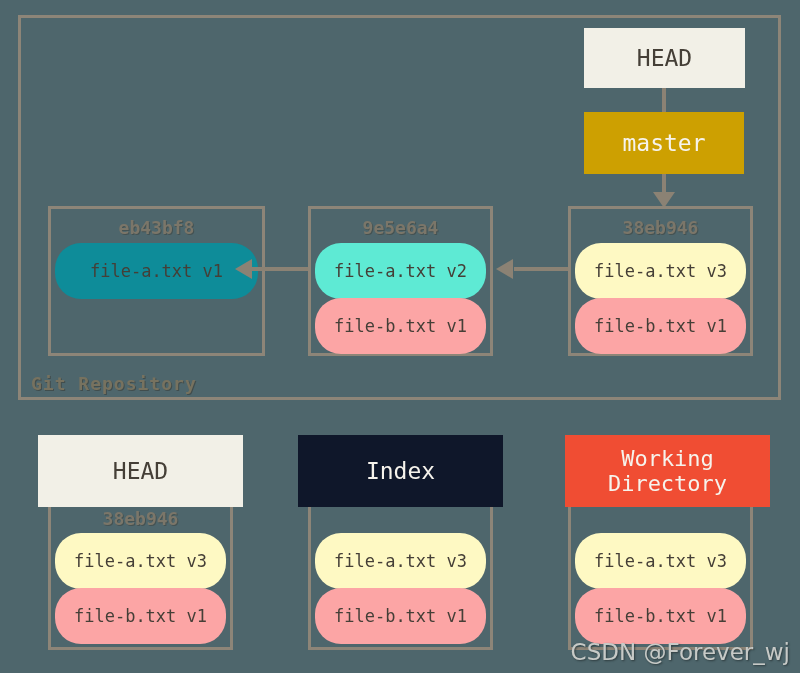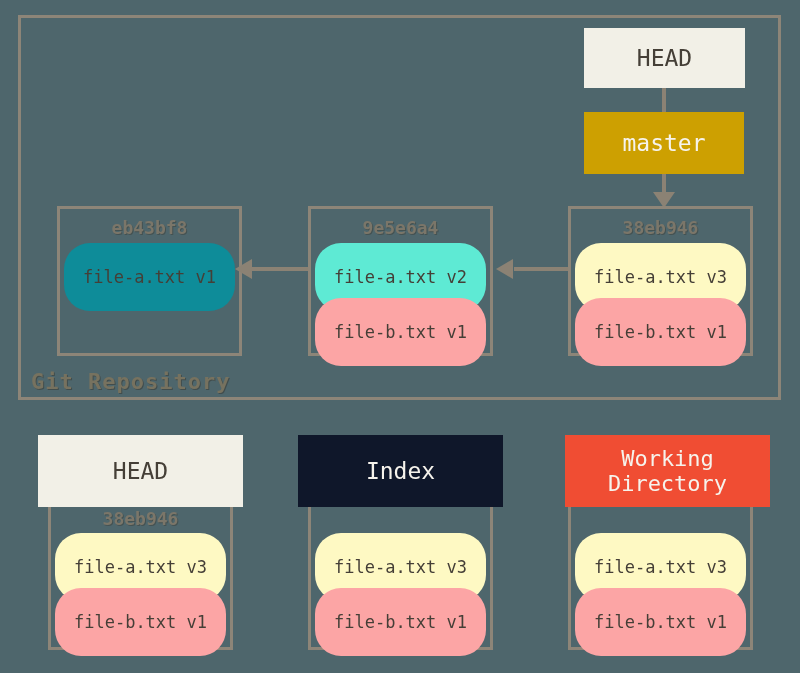--- a/index.html
+++ b/index.html
@@ -1,21 +1,21 @@
 <!DOCTYPE html>
 <html><head>
 <meta charset="utf-8">
 <style>
   html,body{margin:0;padding:0;}
   body{background:#3a4a4f;font-family:"DejaVu Sans Mono",monospace;}
   .stage{position:relative;width:800px;height:673px;background:#4E666C;overflow:hidden;}
 
   
   .repo-box{position:absolute;left:18px;top:15px;width:757px;height:379px;border:3px solid #8D8578;}
-  .repo-label{position:absolute;left:10px;bottom:3px;font-size:22px;font-weight:bold;color:#77725F;
+  .repo-label{position:absolute;left:10px;bottom:3px;font-size:18px;font-weight:bold;color:#77725F;
               text-shadow:1px 1px 0 rgba(50,47,40,.45);letter-spacing:1px;}
 
   
   .ref-box{position:absolute;display:flex;align-items:center;justify-content:center;}
   .head-ref{left:584px;top:28px;width:161px;height:60px;background:#F2F0E7;color:#453F37;font-size:23px;}
   .master-ref{left:584px;top:112px;width:160px;height:62px;background:#CDA001;color:#F6F3EC;font-size:23px;}
 
   
   .vline{position:absolute;width:4px;background:#8B8274;}
   .v1{left:662px;top:88px;height:24px;}
@@ -25,25 +25,25 @@
   .hline{position:absolute;height:4px;background:#8B8274;top:267px;}
   .h1{left:252px;width:56px;}
   .h2{left:514px;width:54px;}
   .arrow-left{position:absolute;top:259px;width:0;height:0;
               border-top:10px solid transparent;border-bottom:10px solid transparent;border-right:17px solid #8B8274;}
   .ah1{left:235px;}
   .ah2{left:496px;}
 
   
   .commit-box{position:absolute;top:206px;width:179px;height:144px;border:3px solid #8D8578;}
-  .commit-1{left:57px;}.commit-2{left:308px;}.commit-3{left:568px;}
+  .commit-1{left:48px;padding-left:32px;}.commit-2{left:308px;}.commit-3{left:568px;}
   .hash{position:absolute;left:0;right:0;text-align:center;font-size:18px;font-weight:bold;color:#7B7669;
         text-shadow:1px 1px 0 rgba(55,52,45,.4);}
   .commit-box .hash{top:8px;}
-  .pill{position:absolute;left:4px;right:4px;height:68px;border-radius:26px;display:flex;align-items:center;
+  .pill{position:absolute;left:4px;right:4px;height:56px;border-radius:26px;display:flex;align-items:center;
         justify-content:center;font-size:17px;color:#453F37;}
   .pill.row1{top:34px;}
   .pill.row2{top:89px;}
   .teal{background:#0E8C99;}
   .red{background:#5eead4;}
   .gold{background:#fef9c3;}
   .cream{background:#fca5a5;}
 
   
   .area-box{position:absolute;top:459px;width:179px;height:185px;border:3px solid #8D8578;}
@@ -115,14 +115,15 @@
   </div>
   <div class="area-header hdr-2">Index</div>
 
   <div class="area-box area-3">
     <div class="hash"></div>
     <div class="pill gold brow1">file-a.txt v3</div>
     <div class="pill cream brow2">file-b.txt v1</div>
   </div>
   <div class="area-header hdr-3">Working Directory</div>
 
+  <div class="watermark">CSDN @Forever_wj</div>
 
 </div>
 
 </body></html>

